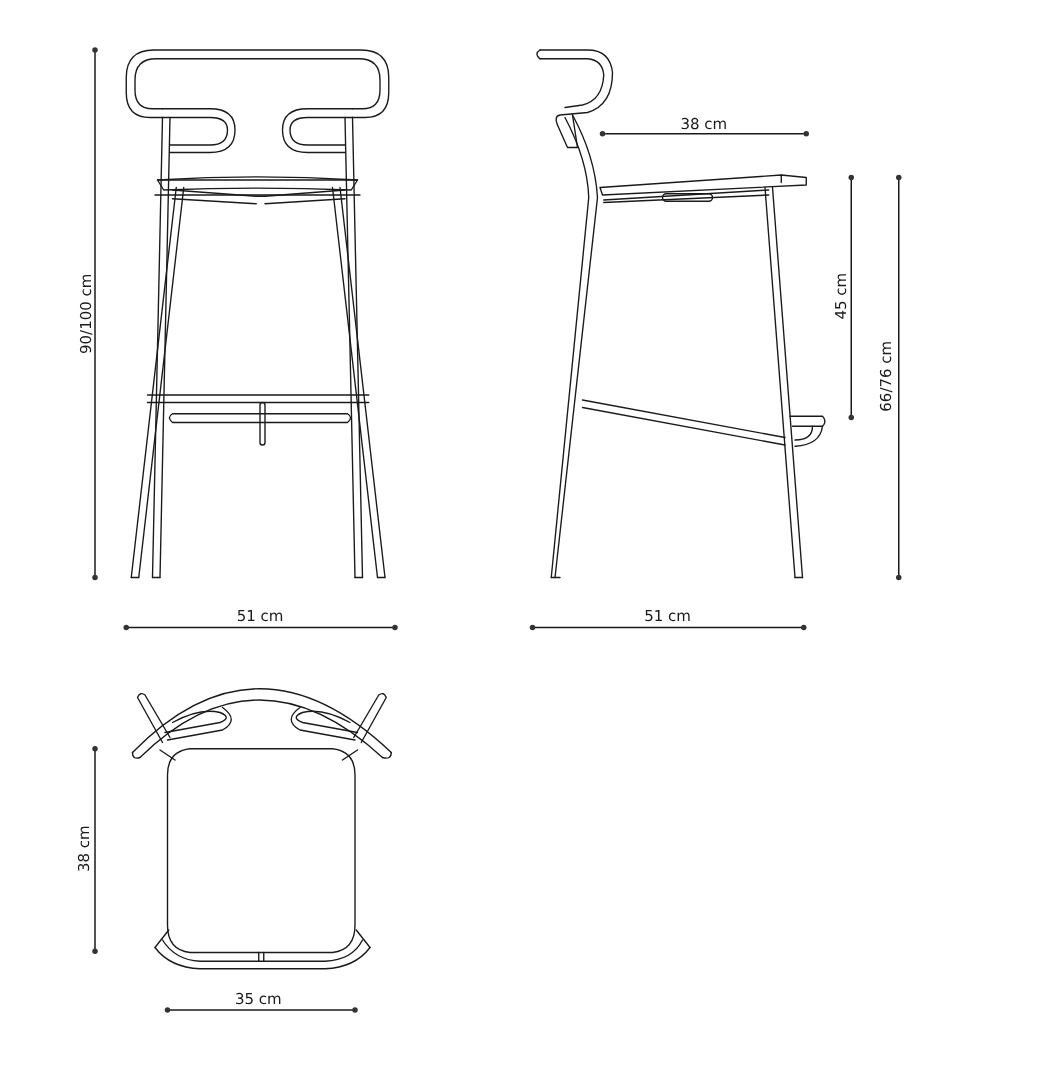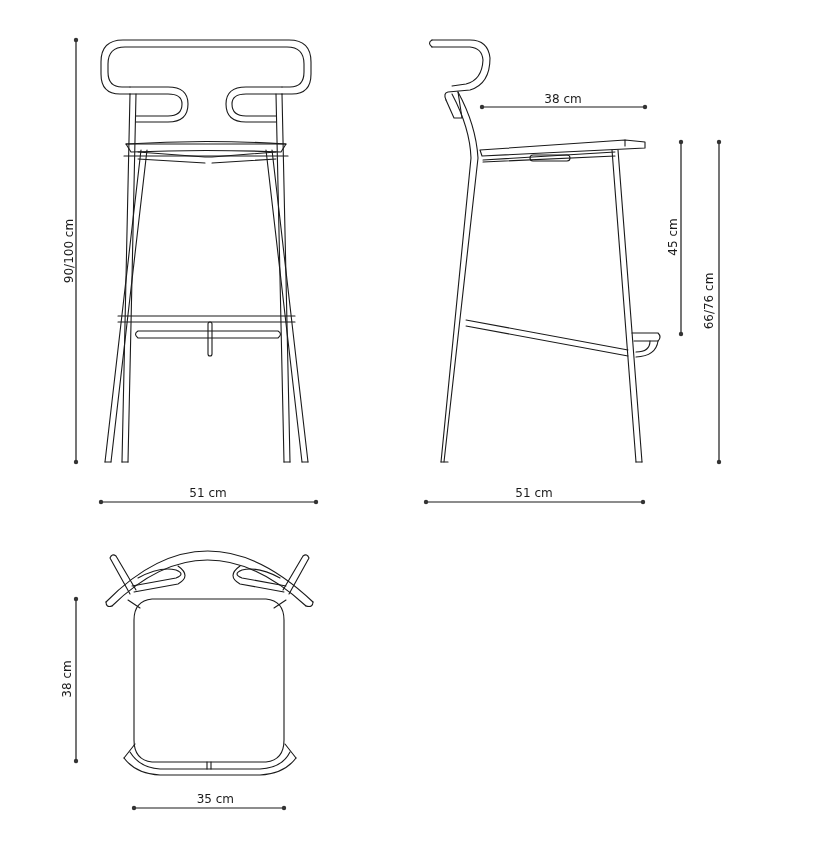--- a/index.html
+++ b/index.html
@@ -145,13 +145,13 @@
 
 <div class="lbl vert" style="left:34px; top:244px; width:70px; text-align:center;">90/100 cm</div>
 <div class="lbl" style="left:188px; top:486px; width:40px; text-align:center;">51 cm</div>
 
 <div class="lbl" style="left:540px; top:92px; width:46px; text-align:center;">38 cm</div>
 <div class="lbl" style="left:514px; top:486px; width:40px; text-align:center;">51 cm</div>
 <div class="lbl vert" style="left:650px; top:230px; width:46px; text-align:center;">45 cm</div>
 <div class="lbl vert" style="left:674px; top:294px; width:70px; text-align:center;">66/76 cm</div>
 
 <div class="lbl vert" style="left:44px; top:672px; width:46px; text-align:center;">38 cm</div>
-<div class="lbl" style="left:188px; top:792px; width:46px; text-align:right;">35 cm</div>
+<div class="lbl" style="left:188px; top:792px; width:46px; text-align:left;">35 cm</div>
 
 </body></html>

